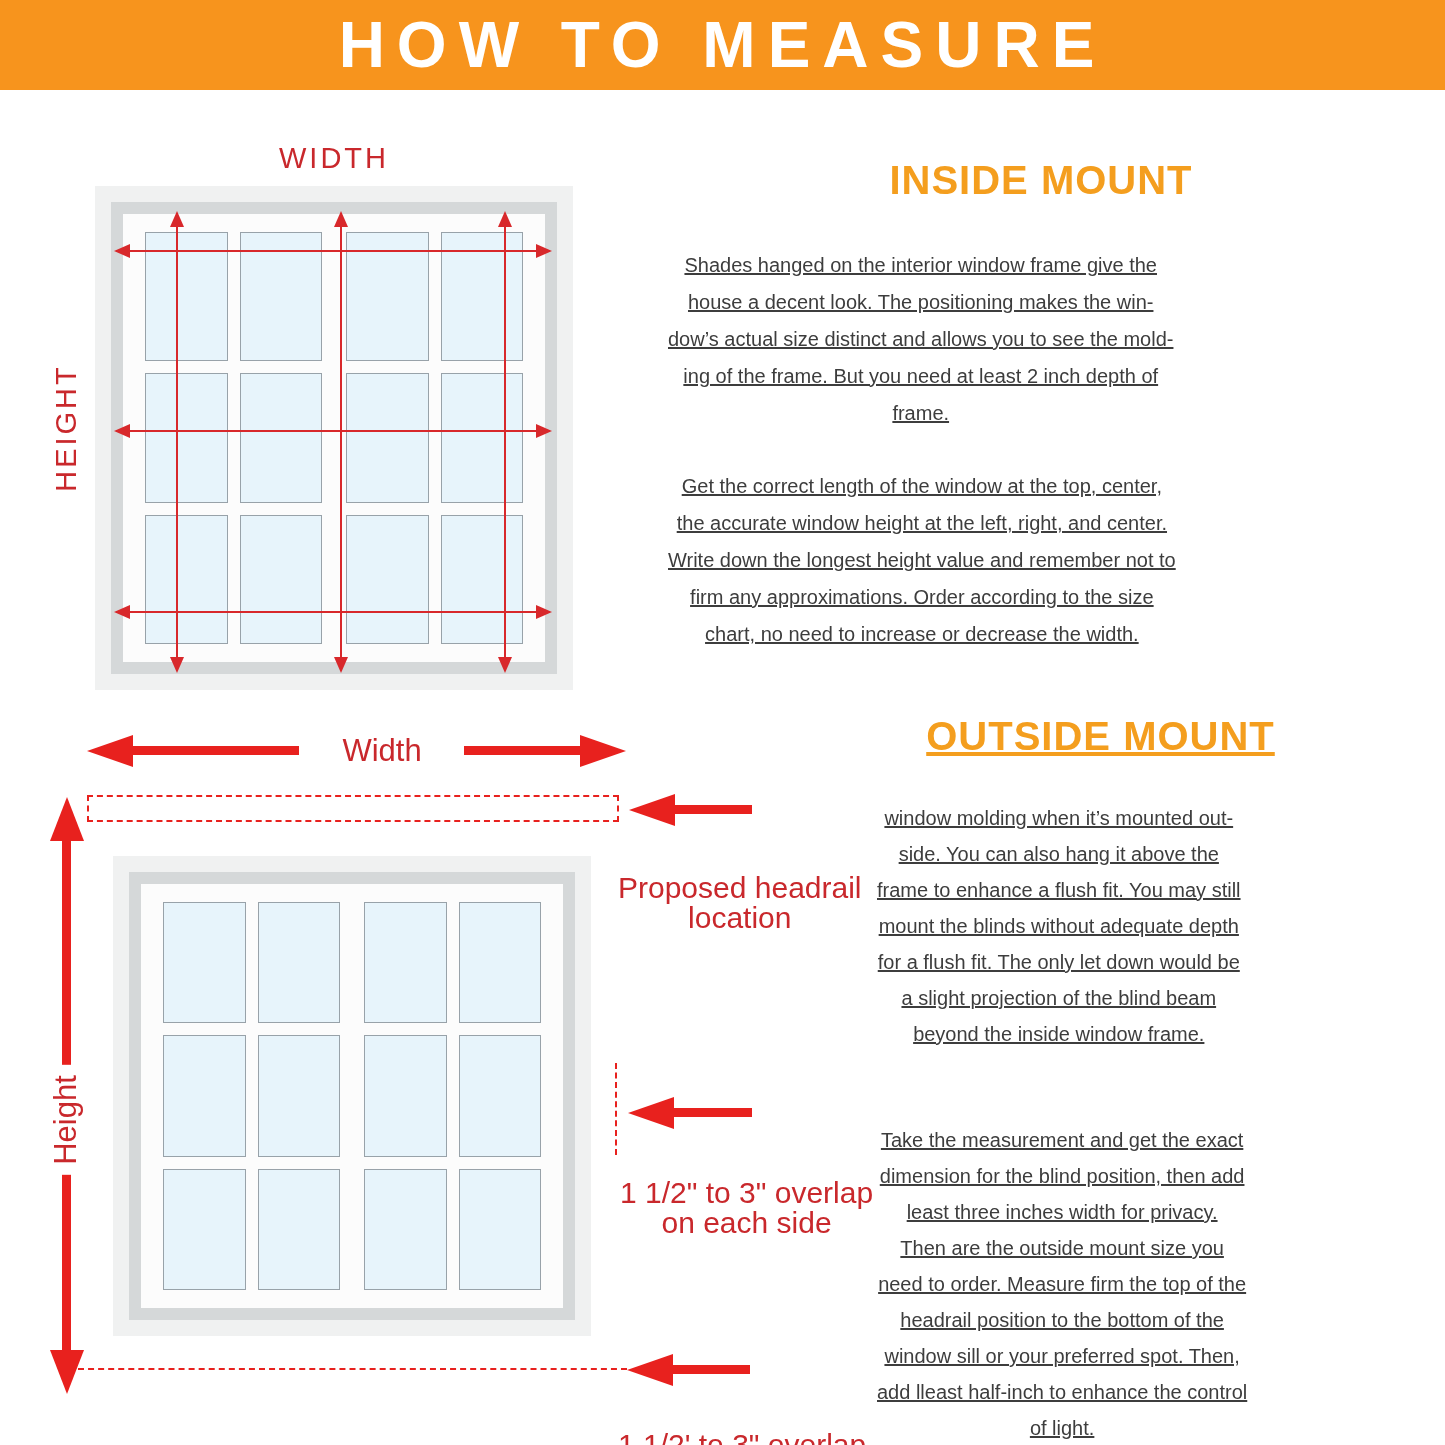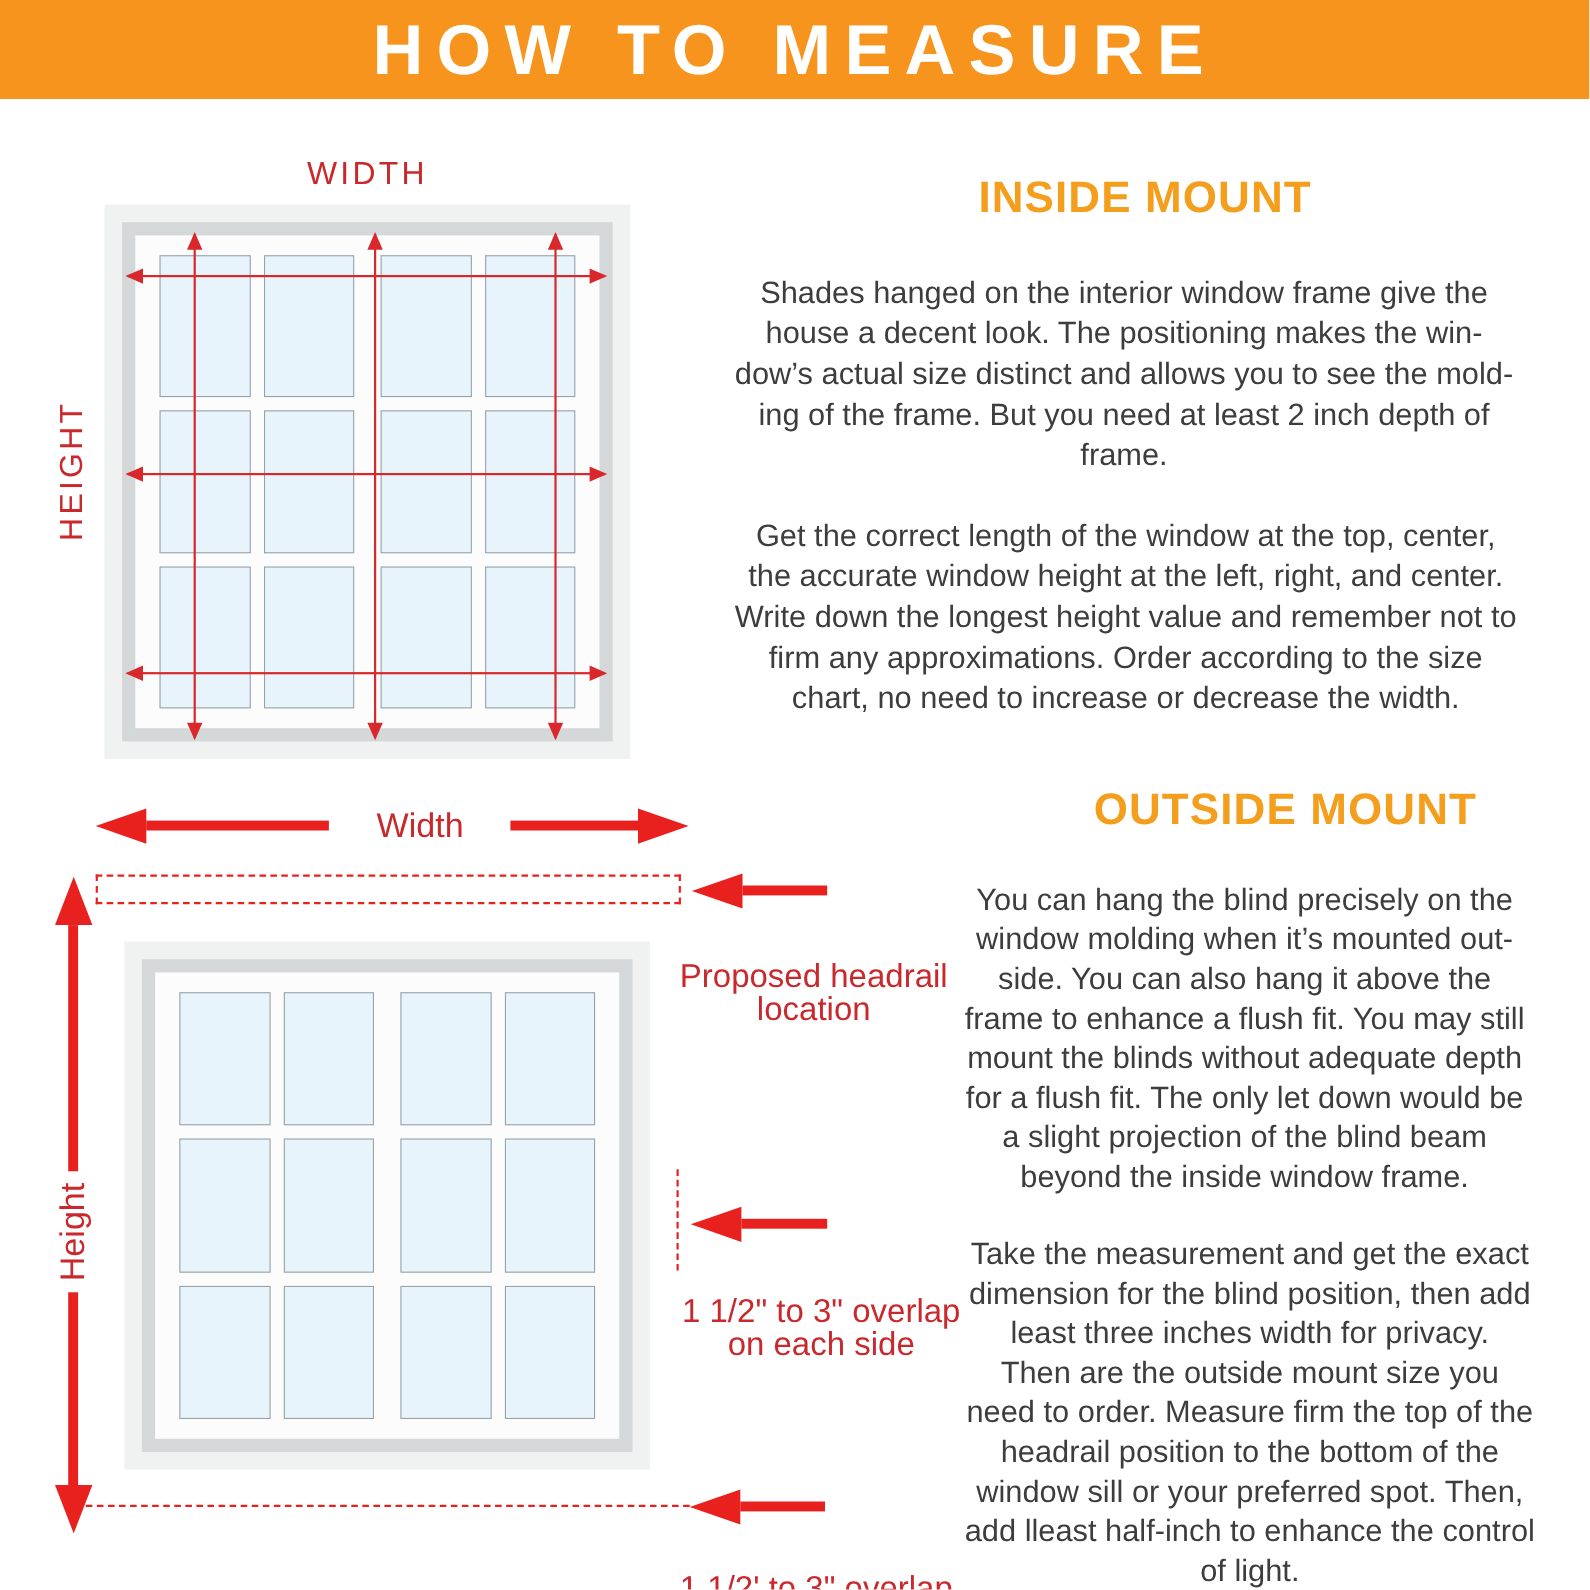--- a/index.html
+++ b/index.html
@@ -18,21 +18,21 @@
   .banner-title{
     color:var(--banner-text);font-size:64px;font-weight:bold;letter-spacing:12px;white-space:nowrap;
   }
 
   
   .mount-heading{
     font-size:40px;font-weight:bold;color:var(--heading);text-align:center;letter-spacing:1px;white-space:nowrap;
   }
 
   
-  .para{font-size:28px;color:var(--body-text);}
+  .para{font-size:20px;color:var(--body-text);text-decoration:underline;}
   .para .line{white-space:nowrap;}
   .para.inside .line{line-height:37px;}
   .para.outside .line{line-height:36px;}
 
   
   .window{background:var(--frame-outer);padding:16px;box-sizing:border-box;}
   .ring2{background:var(--frame-bevel);padding:12px;height:100%;box-sizing:border-box;}
   .sash{background:var(--sash);height:100%;box-sizing:border-box;display:flex;gap:24px;padding:18px 22px;}
   .half{flex:1;display:grid;grid-template-columns:1fr 1fr;grid-template-rows:1fr 1fr 1fr;gap:12px;}
   .pane{background:var(--pane);border:1px solid var(--pane-border);}
@@ -180,24 +180,23 @@
       <div class="line">on each side</div>
     </div>
 
   <div class="dash-h" style="left:78px;top:1368px;width:549px;"></div>
   <div class="fat-left" style="left:673px;top:1365px;width:77px;"></div>
   <div class="abs meas-label red-small" style="left:618px;top:1390px;width:196px;text-align:center;">
       <div class="line">1 1/2' to 3" overlap</div>
       <div class="line">on top and bottom</div>
     </div>
 
-  <div class="abs mount-heading" style="left:896px;top:714px;width:545px;">OUTSIDE MOUNT</div>
+  <div class="abs mount-heading" style="left:828px;top:714px;width:545px;text-decoration:underline;">OUTSIDE MOUNT</div>
 
   <div class="abs para outside" style="left:877px;top:800px;">
-      <div class="line">You can hang the blind precisely on the</div>
       <div class="line">window molding when it’s mounted out-</div>
       <div class="line">side. You can also hang it above the</div>
       <div class="line">frame to enhance a flush fit. You may still</div>
       <div class="line">mount the blinds without adequate depth</div>
       <div class="line">for a flush fit. The only let down would be</div>
       <div class="line">a slight projection of the blind beam</div>
       <div class="line">beyond the inside window frame.</div>
     </div>
 
   <div class="abs para outside" style="left:877px;top:1122px;">

